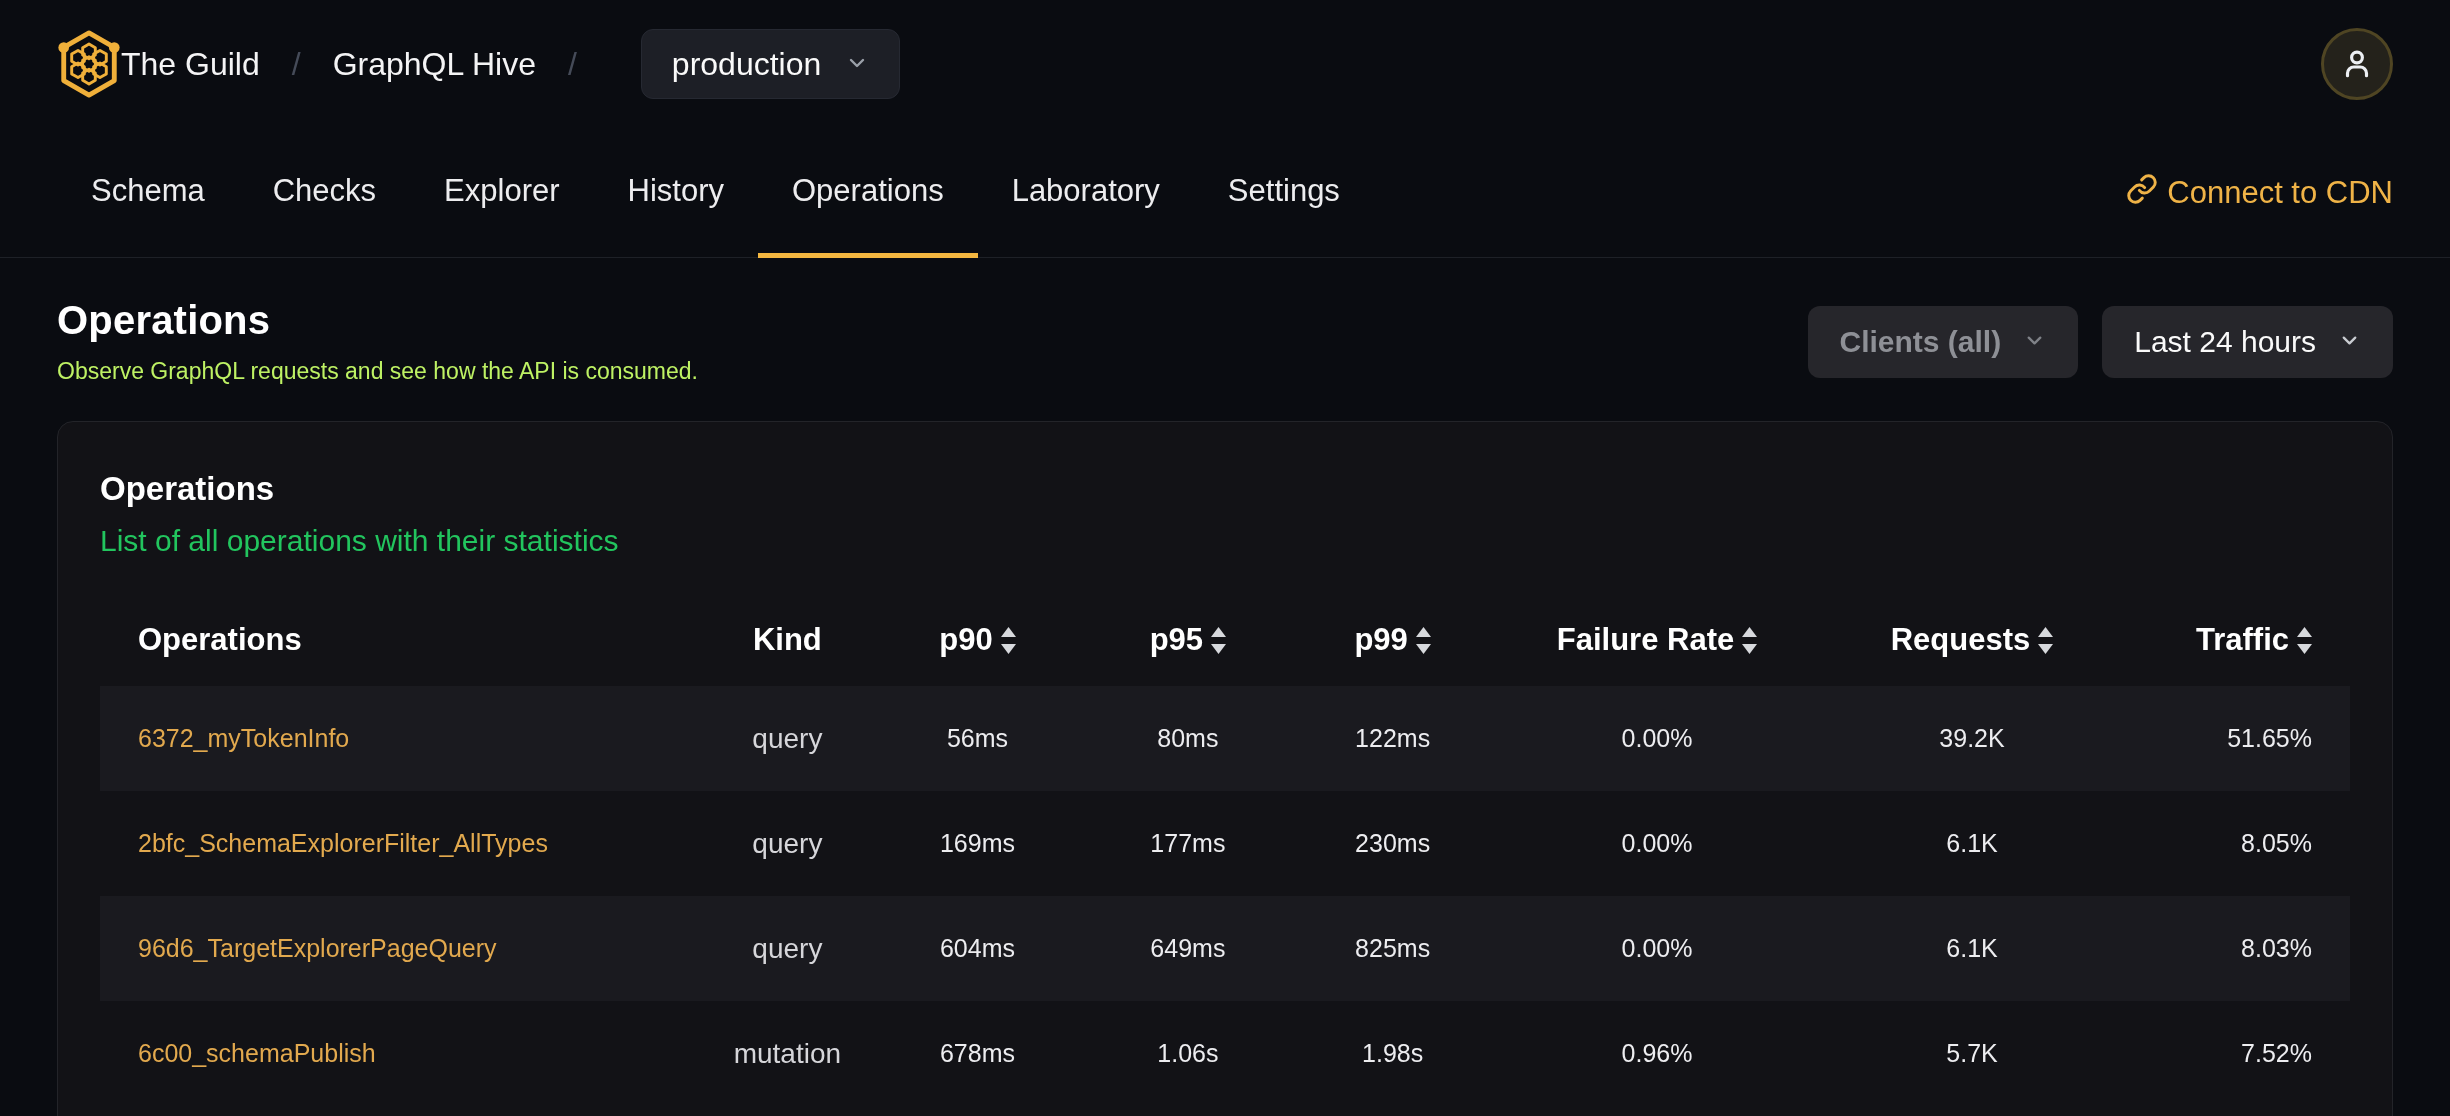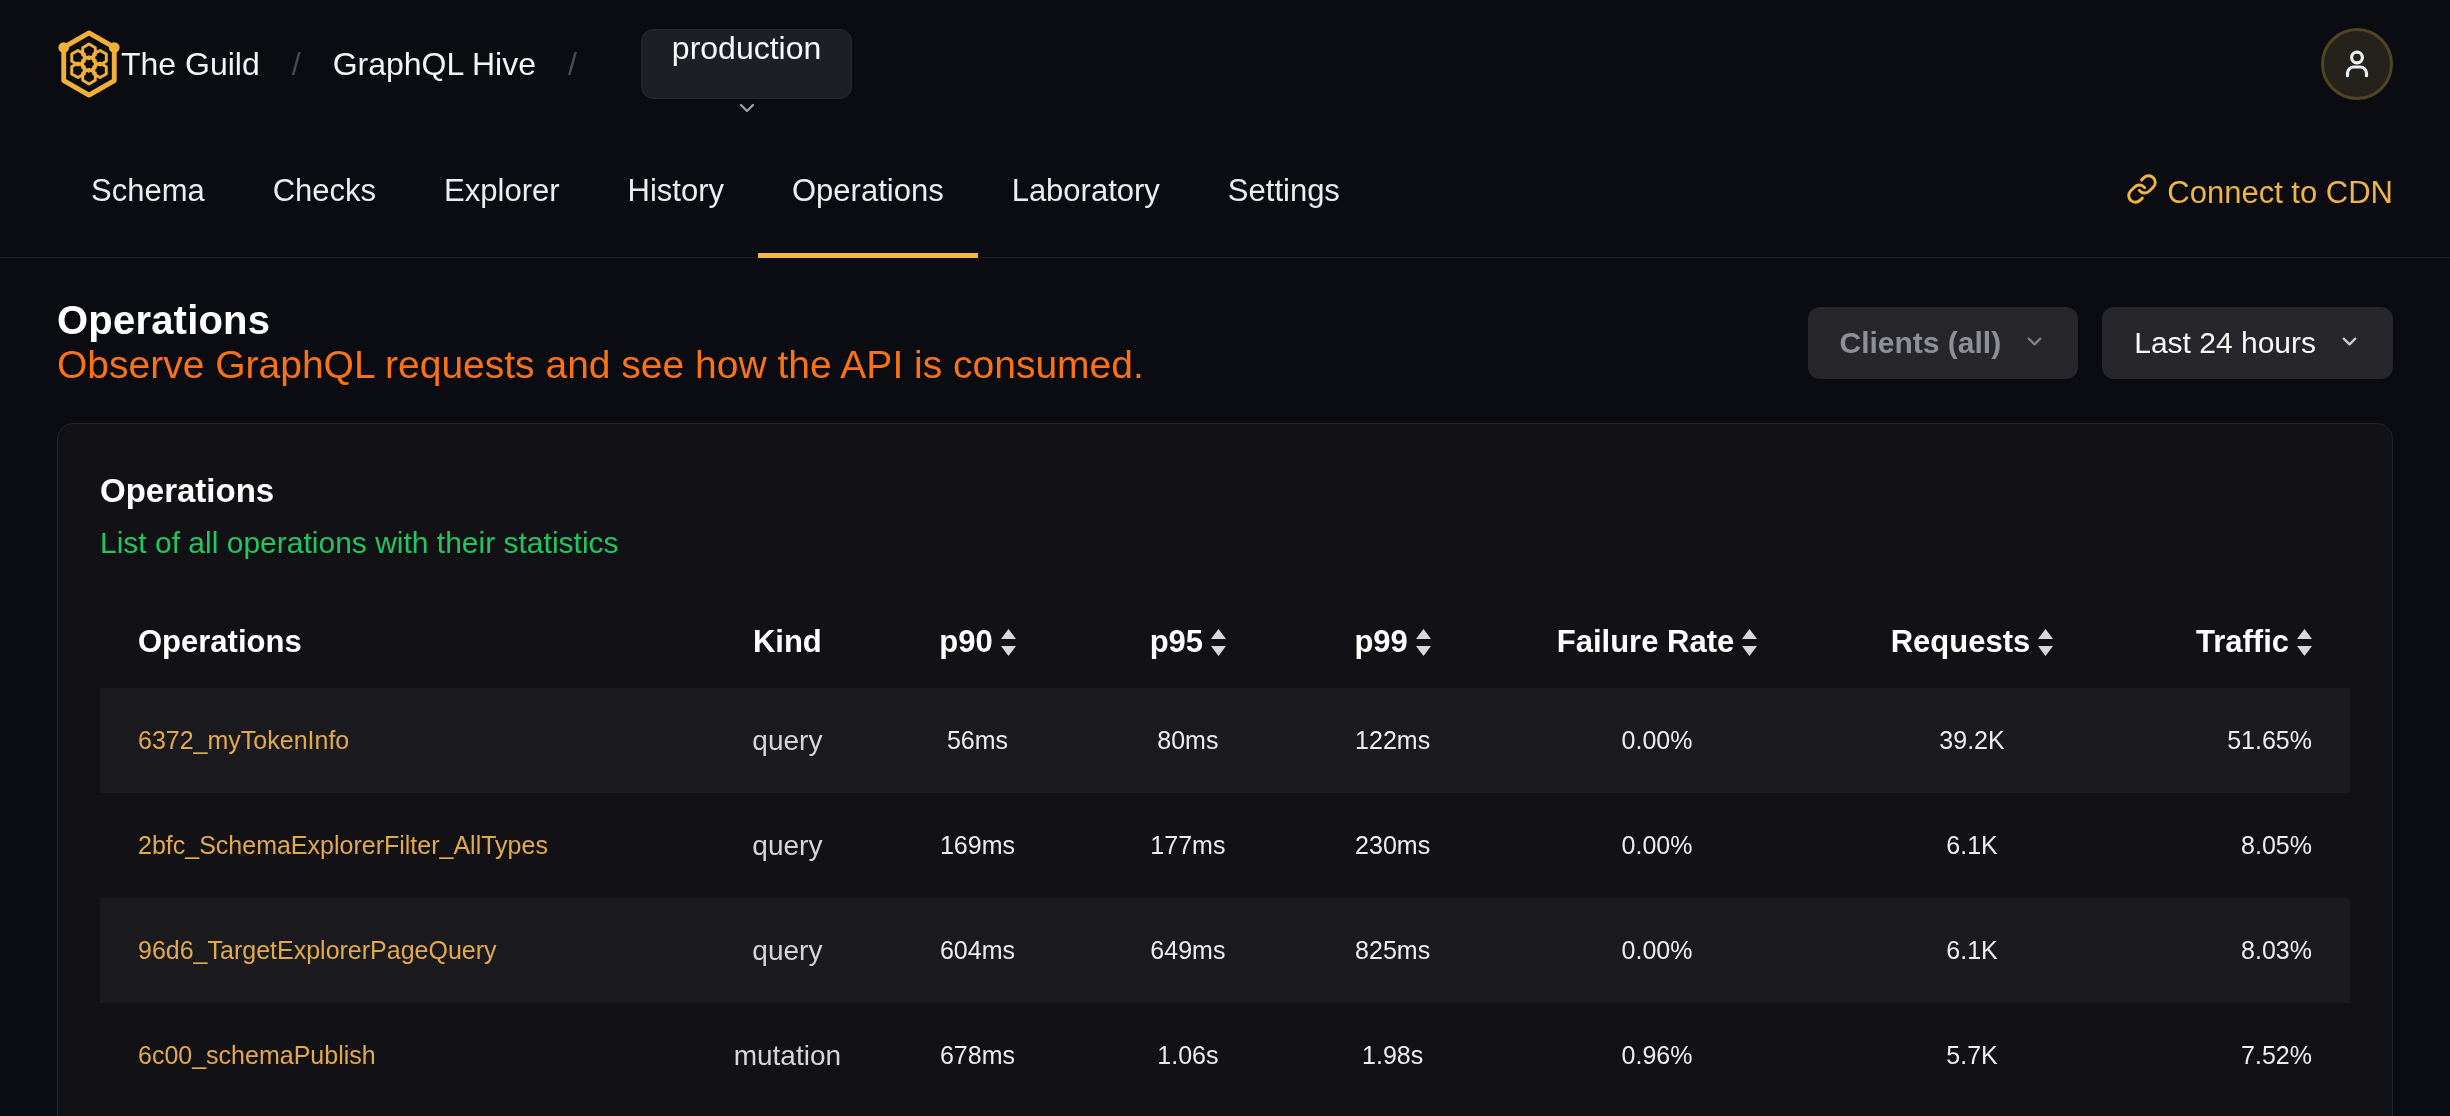--- a/index.html
+++ b/index.html
@@ -15,40 +15,39 @@
   .logo { display:flex; align-items:center; }
   .logo svg { display:block; }
   .crumbs { display:flex; align-items:center; font-size:32px; font-weight:500; color:#f4f4f5; }
   .crumb { cursor:pointer; }
   .sep { color:#454b58; margin:0 32px; font-weight:400; }
   .target-btn {
     display:flex; align-items:center; gap:24px; margin-left:32px;
     background:#1d1f26; border:1px solid #262932; border-radius:12px;
     height:70px; padding:0 30px; font-size:32px; color:#fafafa; cursor:pointer;
     font-family:inherit;
-    flex-direction:column;
   }
   .avatar {
     margin-left:auto; width:72px; height:72px; border-radius:50%;
     background:#24221b; border:3px solid #4f4523;
     display:flex; align-items:center; justify-content:center; cursor:pointer; padding:0;
   }
   
   .nav { display:flex; align-items:stretch; height:130px; padding:0 57px; border-bottom:1px solid #1e2127; }
   .tab {
     display:flex; align-items:center; padding:0 34px; font-size:31px; color:#ededef;
     text-decoration:none; border-bottom:5px solid transparent; margin-bottom:-1px; cursor:pointer;
   }
   .tab.active { border-bottom-color:#f4b740; }
   .cdn { margin-left:auto; display:flex; align-items:center; gap:9px; color:#efb347; font-size:31px; text-decoration:none; cursor:pointer; }
   
   .main { padding:0 57px; }
   .page-head { display:flex; align-items:center; margin-top:40px; }
   .page-title { font-size:40px; font-weight:700; color:#ffffff; margin:0; letter-spacing:.2px; }
-  .page-sub { font-size:39px; color:#f97316; margin-top:0; }
+  .page-sub { font-size:23px; color:#bef264; margin-top:15px; }
   .filters { margin-left:auto; display:flex; gap:24px; }
   .filter-btn {
     height:72px; border-radius:12px; background:#26262b; border:none;
     display:flex; align-items:center; gap:22px; padding:0 32px;
     font-size:30px; font-family:inherit; cursor:pointer; color:#fafafa;
   }
   .filter-btn .lbl { font-weight:500; }
   .filter-btn.muted .lbl { color:#8e9096; font-weight:600; }
   
   .card {

